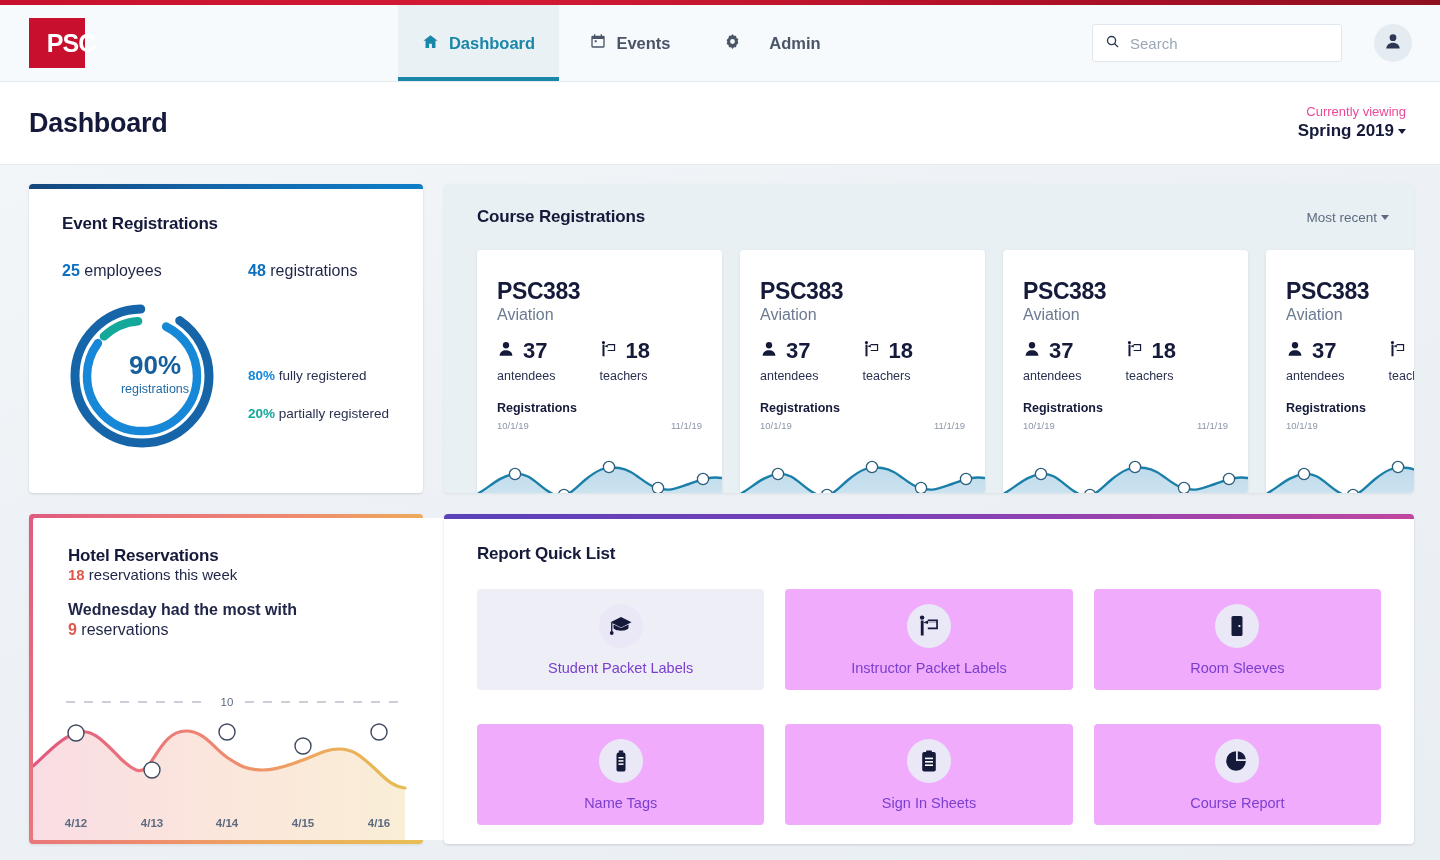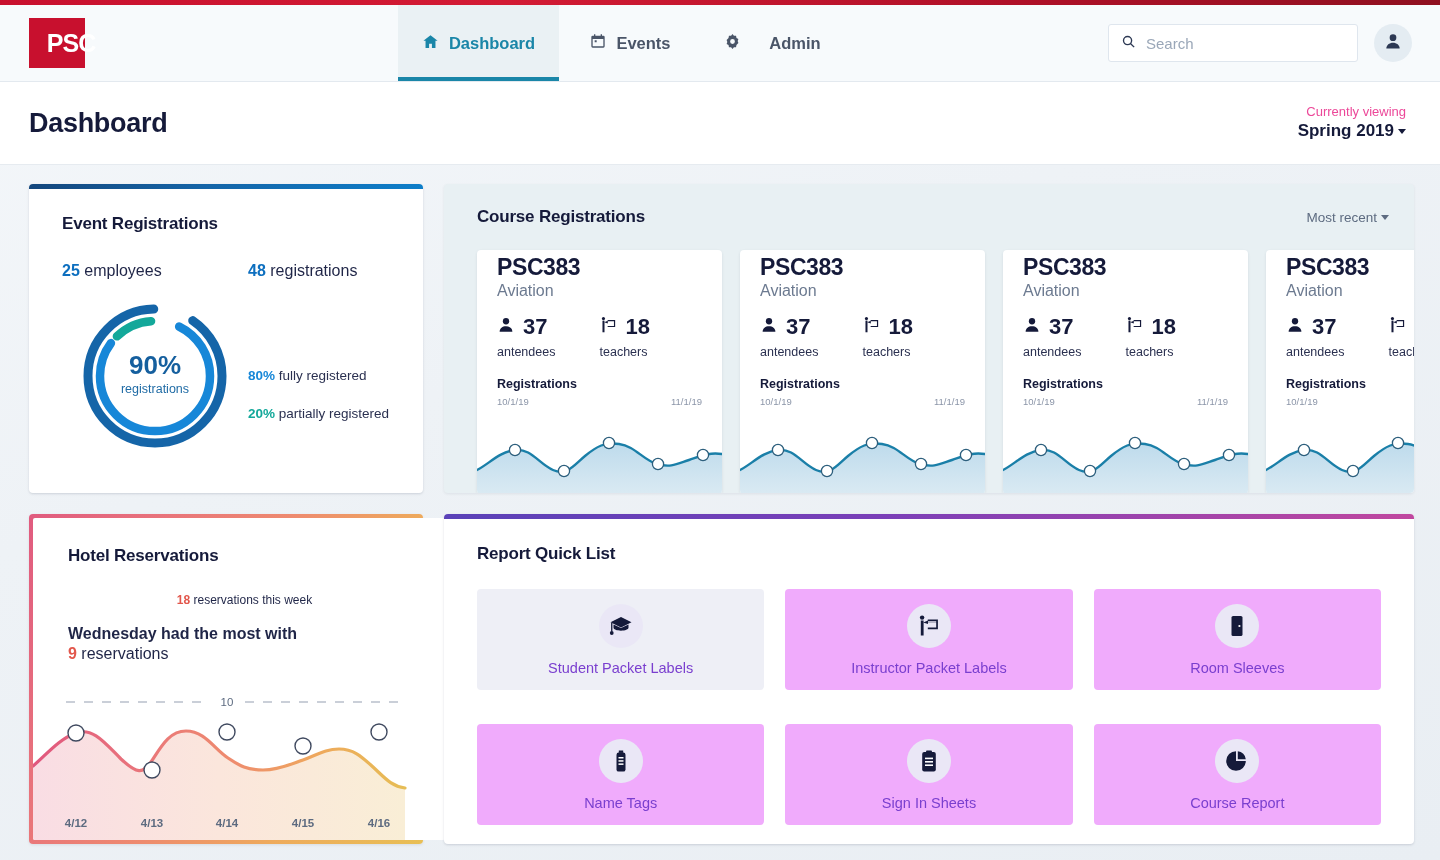--- a/index.html
+++ b/index.html
@@ -88,21 +88,21 @@
   .nav-item.active svg { fill: #1a86a8; }
   .nav-item svg { fill: #4a5568; }
   .nav-w1 { width: 161px; }
   .nav-w2 { width: 143px; }
   .nav-w3 { width: 145px; }
   .nav-w4 { width: 141px; gap: 28px; }
 
   .header-right {
     display: flex;
     align-items: center;
-    gap: 16px;
+    gap: 32px;
     margin-left: auto;
     padding-right: 28px;
   }
   .search-box {
     width: 250px;
     height: 38px;
     background: #ffffff;
     border: 1px solid #dfe6ee;
     border-radius: 3px;
     display: flex;
@@ -216,21 +216,21 @@
   .event-stats b { color: #0d6fbf; font-weight: bold; }
   .donut-row {
     display: flex;
     margin-top: 16px;
   }
   .donut-wrap {
     width: 186px;
     position: relative;
     display: flex;
     align-items: center;
-    justify-content: center;
+    justify-content: flex-start;
   }
   .donut-center {
     position: absolute;
     text-align: center;
     top: 56px;
     left: 0; right: 0;
   }
   .donut-pct {
     font-size: 26px;
     font-weight: bold;
@@ -278,21 +278,21 @@
     gap: 18px;
     padding: 23px 0 25px 33px;
     overflow: hidden;
   }
   .course-tile {
     width: 245px;
     min-width: 245px;
     background: #ffffff;
     border-radius: 4px;
     box-shadow: 0 1px 3px rgba(26,42,70,0.10);
-    padding: 4px 0 0 0;
+    padding: 28px 0 0 0;
     position: relative;
     overflow: hidden;
     height: 244px;
   }
   .tile-code {
     font-size: 23px;
     font-weight: bold;
     color: #151a3a;
     letter-spacing: -0.4px;
     padding: 0 20px;
@@ -355,24 +355,22 @@
   .hotel-inner {
     background: #ffffff;
     border-radius: 2px;
     height: 100%;
     width: 412px;
     padding: 28px 24px 0 35px;
     position: relative;
     overflow: hidden;
   }
   .hotel-line1 {
-    font-size: 12px;
-    margin-top: 27px;
+    font-size: 15px;
     color: #1f2547;
-    text-align: center;
   }
   .hotel-line1 b, .hotel-line2 b { color: #e2574c; font-weight: bold; }
   .hotel-line2 {
     font-size: 16px;
     margin-top: 17px;
     color: #1f2547;
     line-height: 1.28;
     font-weight: bold;
   }
   .hotel-line2 .reg { font-weight: normal; }

